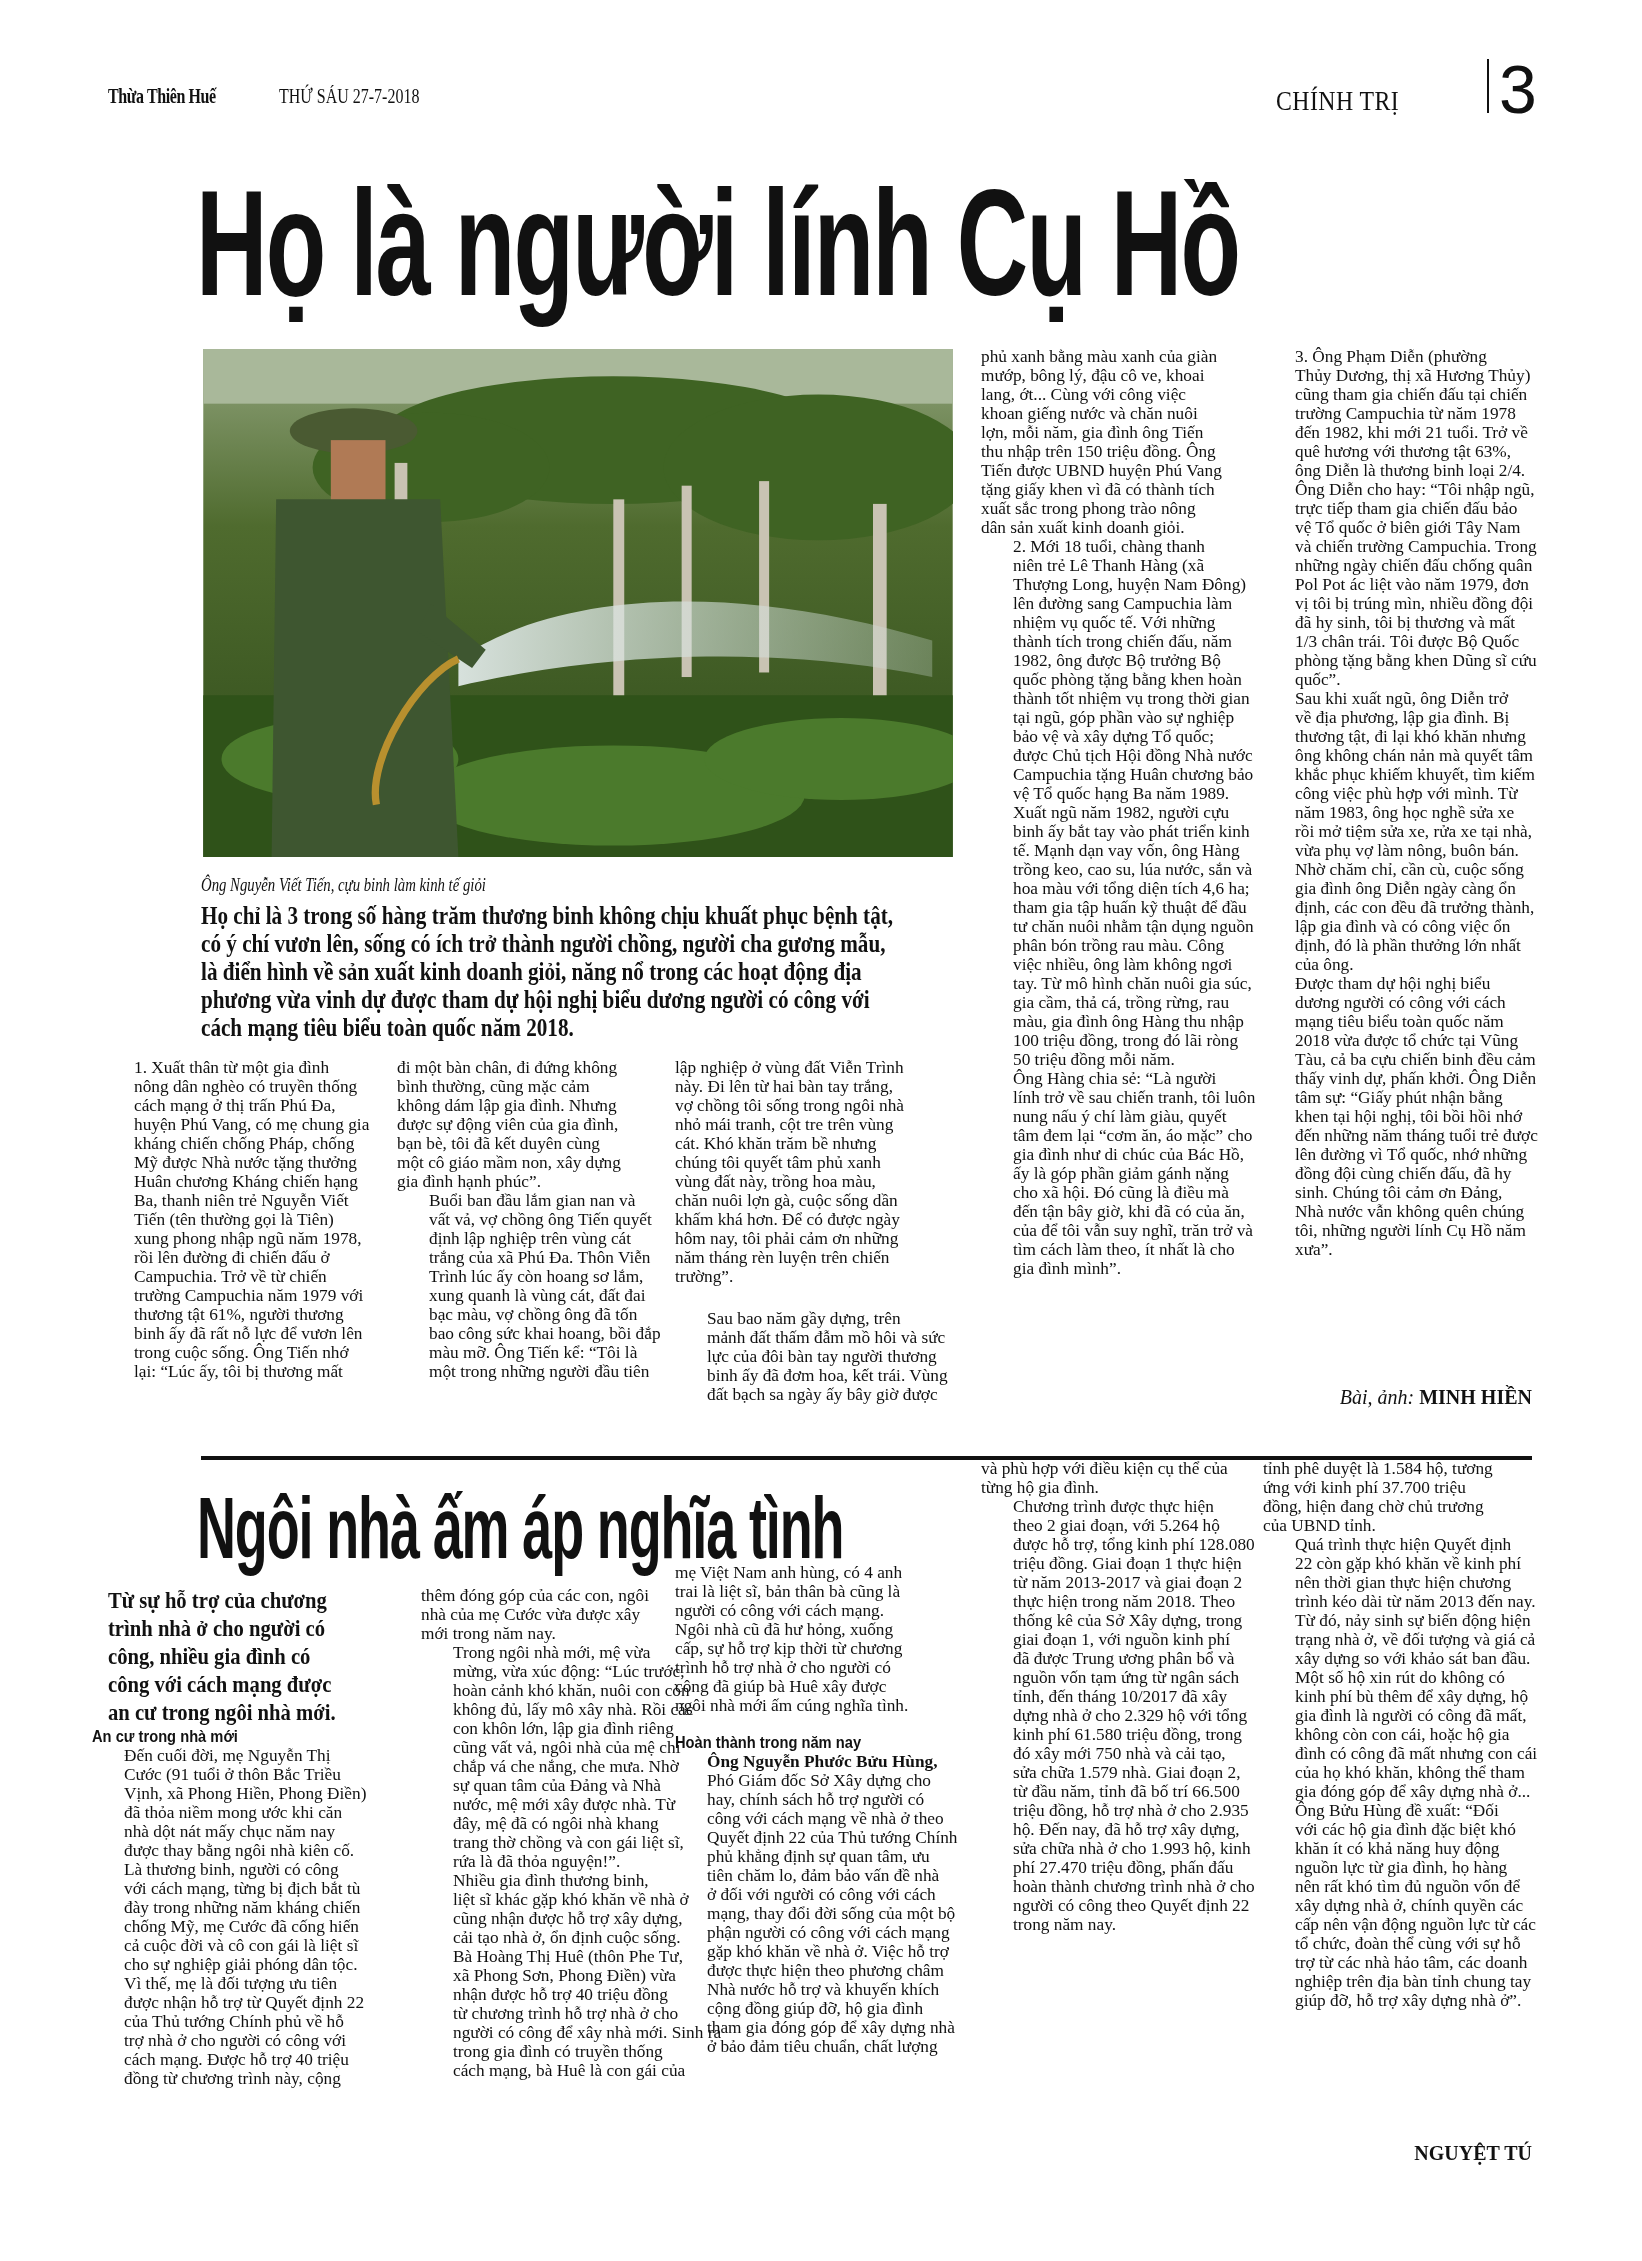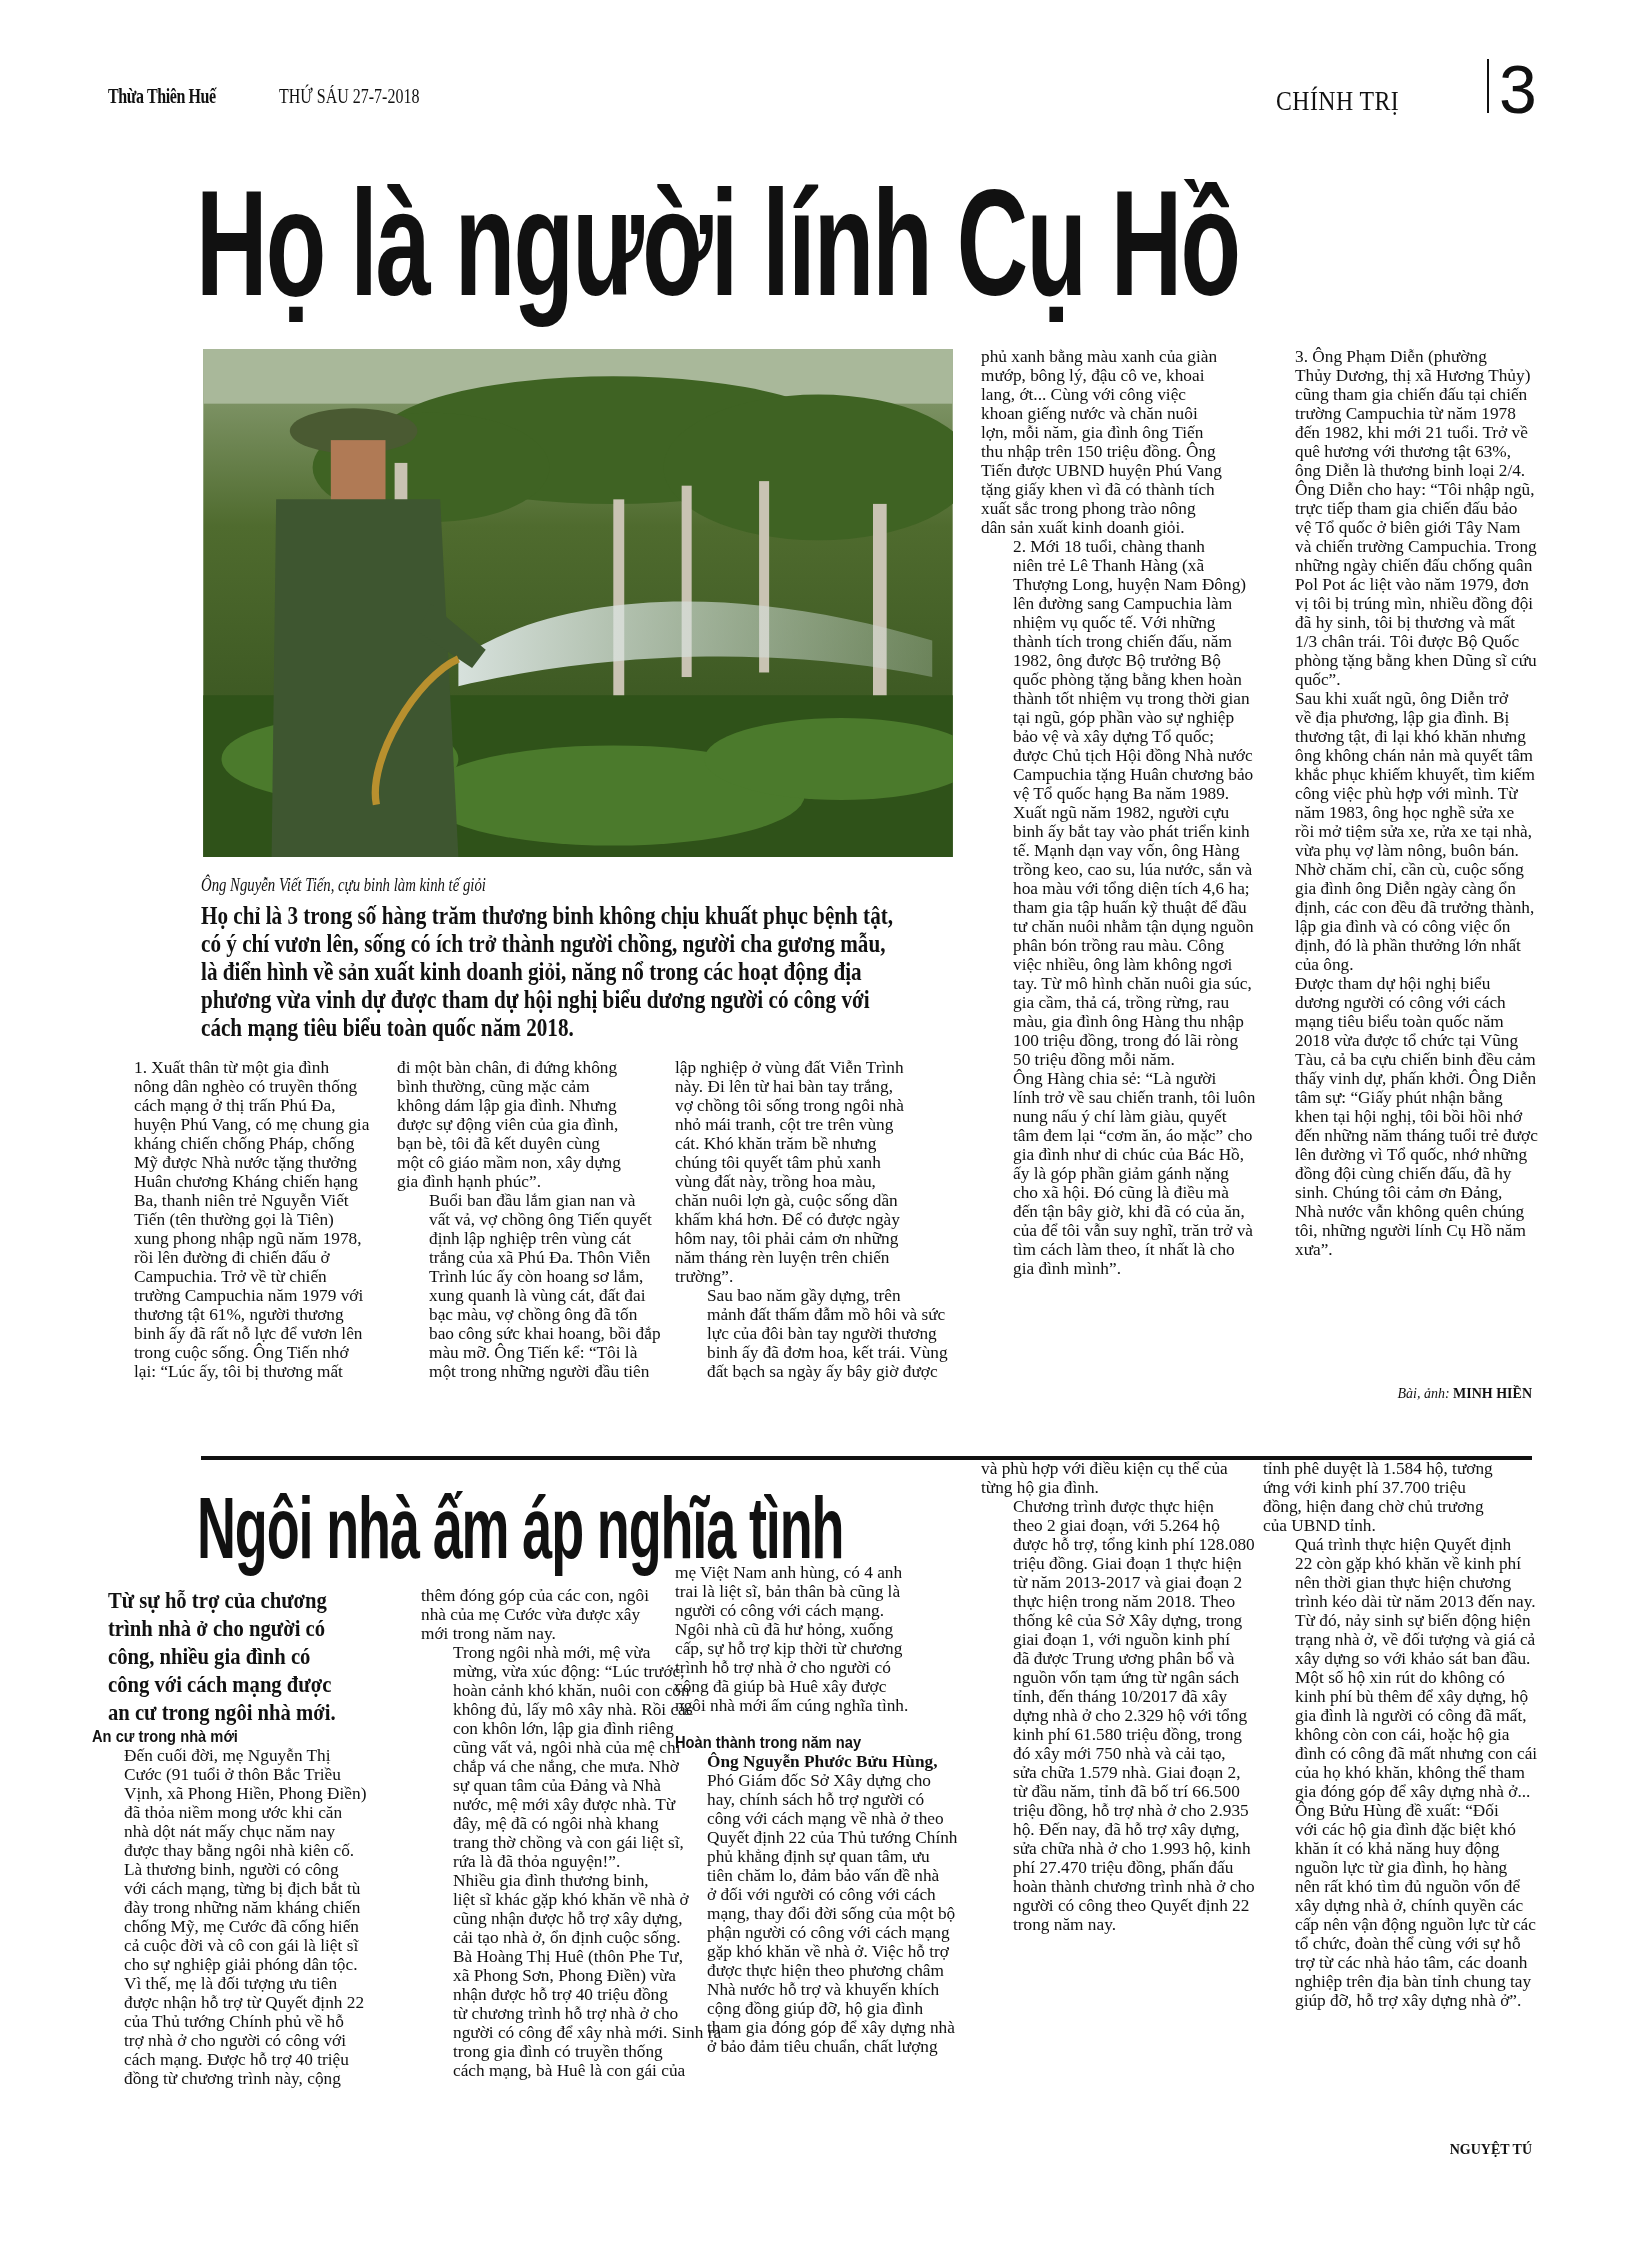--- a/index.html
+++ b/index.html
@@ -12,21 +12,21 @@
   .page-num { left:1499px; top:55px; font-family:"Liberation Sans",sans-serif; font-size:68px; line-height:1; }
   .headline1 { left:196px; top:168px; font-family:"Liberation Sans","DejaVu Sans",sans-serif; font-weight:700; font-size:150px; line-height:1; letter-spacing:-2.7px; transform:scaleX(0.66); transform-origin:left top; white-space:nowrap; }
   .photo { left:203px; top:349px; width:750px; height:508px; overflow:hidden; }
   .caption { left:201px; top:875px; font-style:italic; font-size:18px; transform:scaleX(0.82); transform-origin:left; white-space:nowrap; }
   .lead1 { left:201px; top:902px; width:939px; font-weight:700; font-size:25.5px; line-height:28px; transform:scaleX(0.83); transform-origin:left top; }
   .lead1 .ln { display:block; white-space:nowrap; }
   .col { font-size:17.3px; line-height:19px; text-align:left; }
   .col p { margin:0; text-indent:32px; }
   .col p.noind { text-indent:0; }
   .col .ln { display:block; white-space:nowrap; }
-  .sig { font-size:14px; text-align:right; }
+  .sig { font-size:20px; text-align:right; }
   .sig i { font-style:italic; }
   .rule { left:201px; top:1456px; width:1331px; height:4.1px; background:#111; }
   .headline2 { left:197px; top:1484px; font-family:"Liberation Sans",sans-serif; font-weight:700; font-size:87px; line-height:1; letter-spacing:-1.8px; transform:scaleX(0.62); transform-origin:left top; white-space:nowrap; }
   .lead2 { left:108px; top:1586px; width:283px; font-weight:700; font-size:24px; line-height:28px; }
   .lead2 .ln { display:block; white-space:nowrap; transform:scaleX(0.86); transform-origin:left; }
   .subhead { font-family:"Liberation Sans",sans-serif; font-weight:700; font-size:17.3px; transform:scaleX(0.85); transform-origin:left; white-space:nowrap; display:block; }
 </style>
 </head>
 <body>
 
@@ -145,21 +145,21 @@
       <span class="ln">cát. Khó khăn trăm bề nhưng</span>
       <span class="ln">chúng tôi quyết tâm phủ xanh</span>
       <span class="ln">vùng đất này, trồng hoa màu,</span>
       <span class="ln">chăn nuôi lợn gà, cuộc sống dần</span>
       <span class="ln">khấm khá hơn. Để có được ngày</span>
       <span class="ln">hôm nay, tôi phải cảm ơn những</span>
       <span class="ln">năm tháng rèn luyện trên chiến</span>
       <span class="ln">trường”.</span>
     </p>
     <p>
-      <span class="ln" style="text-indent: 32px;">Sau bao năm gầy dựng, trên</span>
+      <span class="ln" style="text-indent: 32px; margin-top: 23px;">Sau bao năm gầy dựng, trên</span>
       <span class="ln">mảnh đất thấm đẫm mồ hôi và sức</span>
       <span class="ln">lực của đôi bàn tay người thương</span>
       <span class="ln">binh ấy đã đơm hoa, kết trái. Vùng</span>
       <span class="ln">đất bạch sa ngày ấy bây giờ được</span>
     </p>
   </div>
 <div class="abs col" id="a1c3" style="left:981px;top:347px;width:273px">
     <p class="noind">
       <span class="ln">phủ xanh bằng màu xanh của giàn</span>
       <span class="ln">mướp, bông lý, đậu cô ve, khoai</span>

